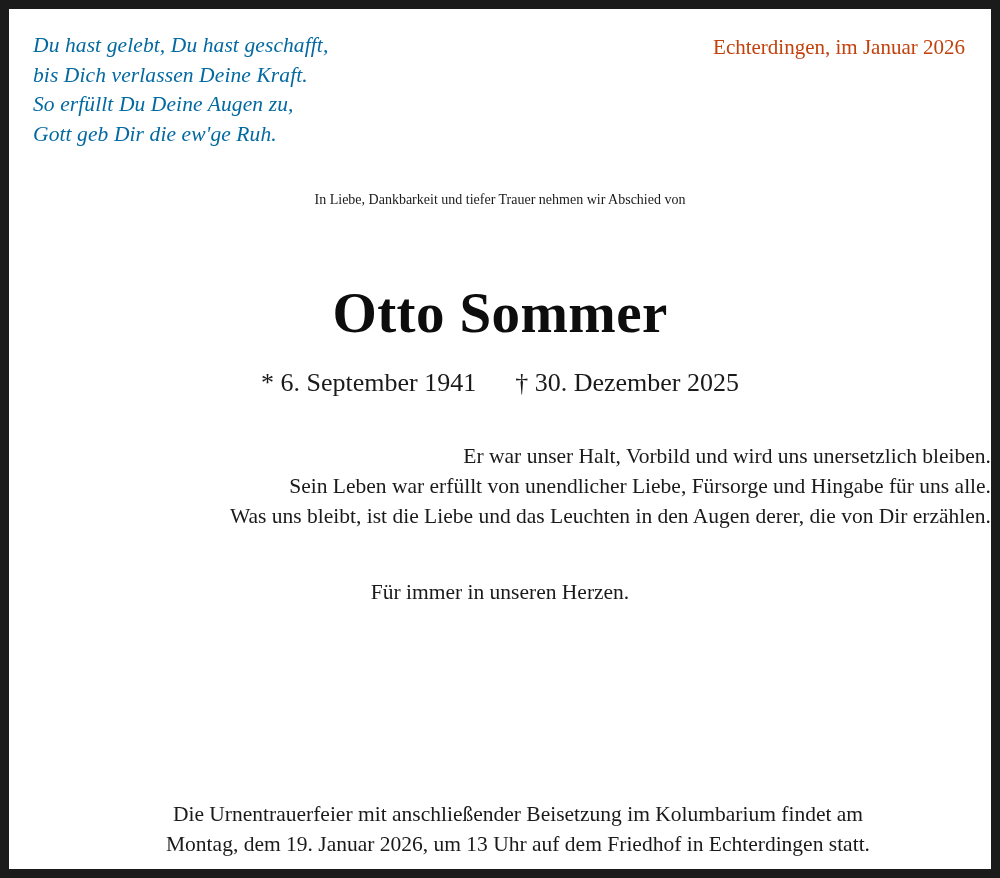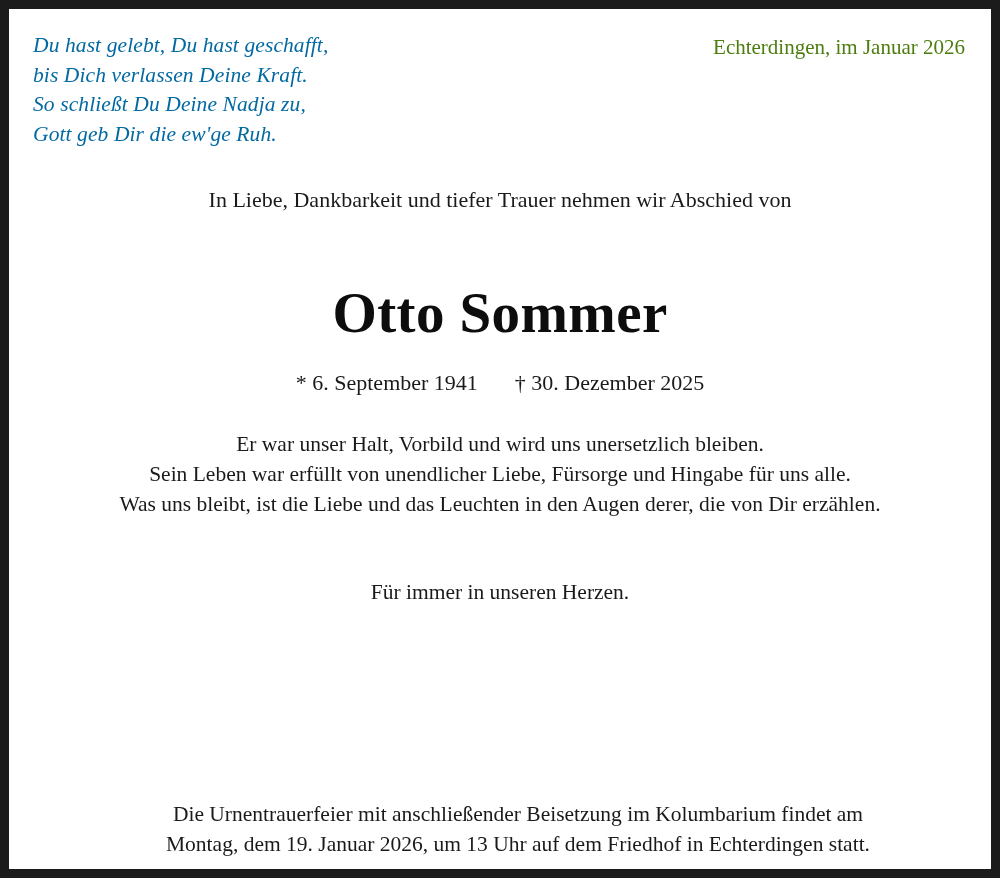--- a/index.html
+++ b/index.html
@@ -51,64 +51,65 @@
     line-height: 29.5px;
     letter-spacing: 0.1px;
     color: #0369a1;
     white-space: nowrap;
   }
   .poem-line { display: block; }
 
   .place-date {
     font-size: 21px;
     line-height: 29px;
-    color: #4d7c0f;
+    color: #c2410c;
     white-space: nowrap;
     padding-top: 2px;
   }
 
   
   .body-block {
     position: absolute;
     left: 0;
     right: 0;
     text-align: center;
   }
 
   .intro {
     top: 176px;
-    font-size: 22px;
+    font-size: 14px;
     line-height: 30px;
   }
   .intro .line { display: block; }
 
   .name {
     top: 272px;
     font-size: 57px;
     line-height: 64px;
     font-weight: bold;
     letter-spacing: 0.4px;
     color: #0d0d0d;
     text-align: center;
   }
 
   .dates {
     top: 359px;
-    font-size: 22px;
+    font-size: 26px;
     line-height: 30px;
   }
   .dates .gap {
     display: inline-block;
     width: 26px;
   }
 
   .tribute {
-    top: 420px;
+    top: 432px;
     font-size: 21.5px;
     line-height: 30px;
+    text-align: right;
   }
   .tribute .line { display: block; }
 
   .closing {
     top: 552px;
     font-size: 21.5px;
     line-height: 30px;
     margin-top: 16px;
   }
 
@@ -130,21 +131,21 @@
 <body>
 
 <div class="notice">
   <div class="inner">
 
     <div class="header-row">
 
       <div class="poem">
         <span class="poem-line">Du hast gelebt, Du hast geschafft,</span>
         <span class="poem-line">bis Dich verlassen Deine Kraft.</span>
-        <span class="poem-line">So schließt Du Deine Nadja zu,</span>
+        <span class="poem-line">So erfüllt Du Deine Augen zu,</span>
         <span class="poem-line">Gott geb Dir die ew'ge Ruh.</span>
       </div>
 
       <div class="place-date">Echterdingen, im Januar 2026</div>
 
     </div>
 
     <div class="body-block intro">
       <span class="line">In Liebe, Dankbarkeit und tiefer Trauer nehmen wir Abschied von</span>
     </div>

